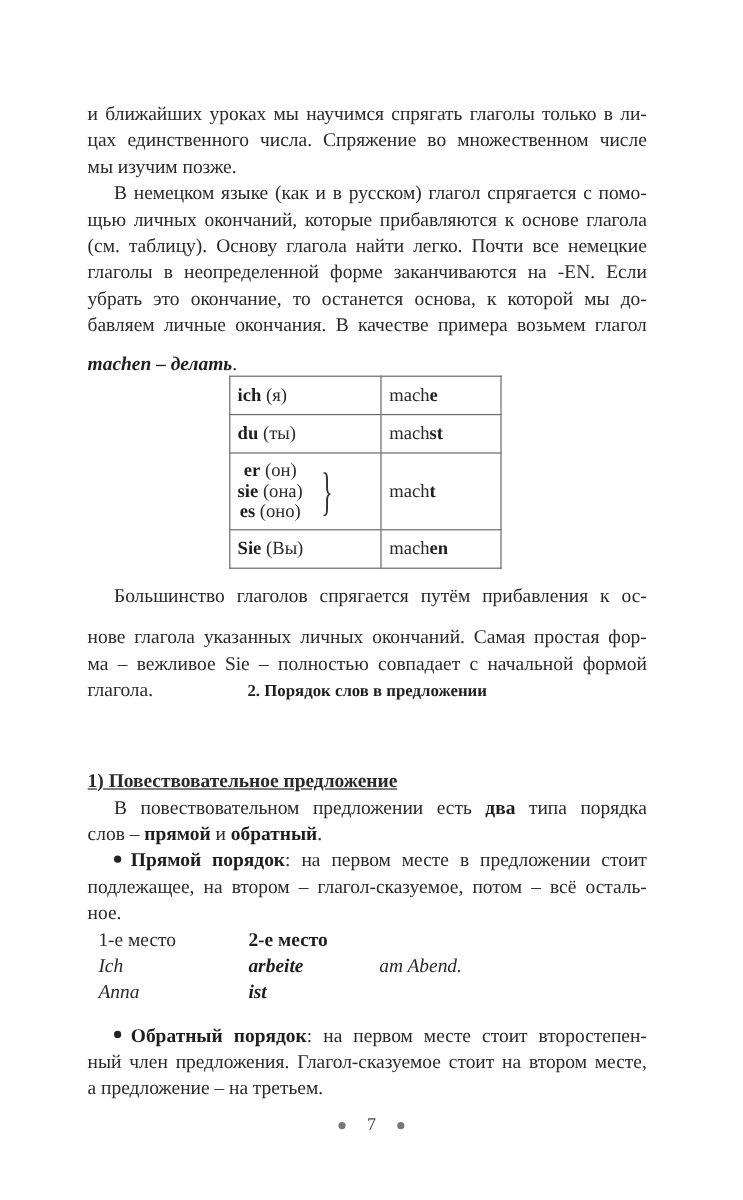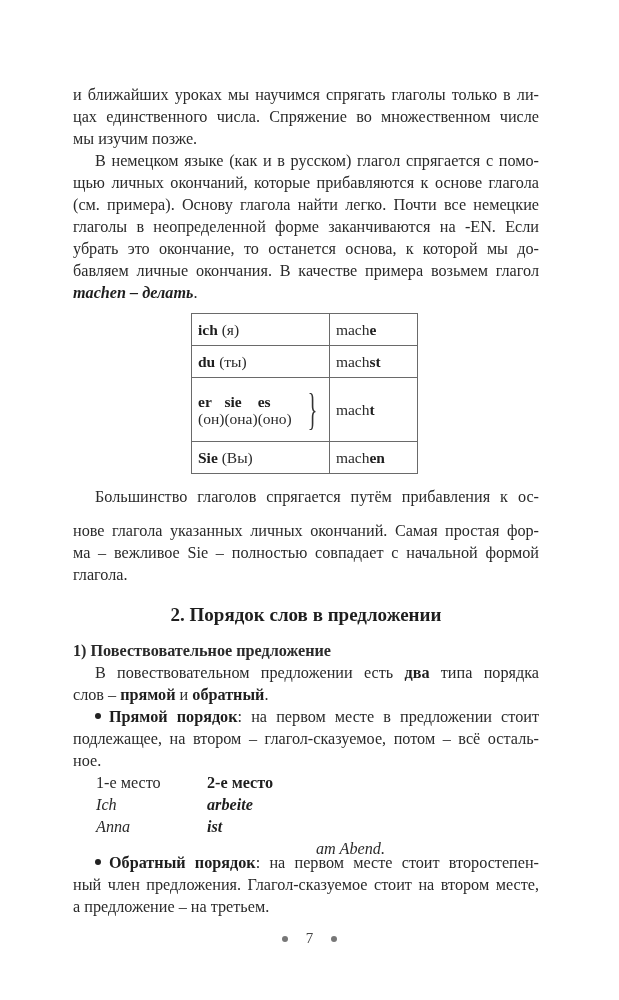--- a/index.html
+++ b/index.html
@@ -58,59 +58,60 @@
       margin-top: 28px;
     }
     .conj-table td.c1 { width: 114px; }
     .conj-table td.c2 { width: 87px; }
     .conj-table tr.r1 td, .conj-table tr.r2 td, .conj-table tr.r4 td { height: 31px; }
     .conj-table tr.r3 td { height: 63px; }
     .brace-wrap {
       display: flex;
       align-items: center;
     }
-    .brace-lines { display: flex; flex-direction: row; }
+    .brace-lines { display: flex; flex-direction: column; text-align: center; }
     .brace {
       font-size: 44px;
       line-height: 44px;
       font-weight: 200;
       margin-left: 10px;
       transform: scaleX(0.45);
       color: #333;
     }
 
     .heading {
       position: absolute;
       left: 0;
       width: 466px;
-      top: 602px;
+      top: 564px;
       text-align: center;
       font-weight: bold;
-      font-size: 19px;
+      font-size: 14px;
       line-height: 26px;
       color: #1e1e1e;
     }
     .subheading {
       position: absolute;
       left: 0;
       top: 640px;
       font-weight: bold;
+      text-decoration: underline;
       line-height: 22px;
     }
     .ex-row {
       position: absolute;
       left: 0;
       height: 22px;
       line-height: 22px;
       width: 466px;
     }
     .ex-row span { position: absolute; top: 0; }
-    .ex-c1 { left: 23px; }
+    .ex-c1 { left: 9px; }
     .ex-c2 { left: 134px; }
-    .ex-c3 { left: 243px; margin-top: 44px; }
+    .ex-c3 { left: 243px; }
 
     .page-number {
       position: absolute;
       left: 0;
       width: 619px;
       top: 928px;
       text-align: center;
       font-size: 15px;
       color: #444;
       line-height: 20px;
@@ -142,25 +143,25 @@
 <body>
 
 <div class="page">
 
   <div class="line" style="top:84px">и ближайших уроках мы научимся спрягать глаголы только в ли-</div>
   <div class="line" style="top:106px">цах единственного числа. Спряжение во множественном числе</div>
   <div class="line last" style="top:128px">мы изучим позже.</div>
 
   <div class="line indent" style="top:150px">В немецком языке (как и в русском) глагол спрягается с помо-</div>
   <div class="line" style="top:172px">щью личных окончаний, которые прибавляются к основе глагола</div>
-  <div class="line" style="top:194px">(см. примера). Основу глагола найти легко. Почти все немецкие</div>
+  <div class="line" style="top:194px">(см. таблицу). Основу глагола найти легко. Почти все немецкие</div>
   <div class="line" style="top:216px">глаголы в неопределенной форме заканчиваются на -EN. Если</div>
   <div class="line" style="top:238px">убрать это окончание, то останется основа, к которой мы до-</div>
   <div class="line" style="top:260px">бавляем личные окончания. В качестве примера возьмем глагол</div>
-  <div class="line last" style="top:282px"><b><i>machen – делать</i></b><span>.</span></div>
+  <div class="line last" style="top:292px"><b><i>machen – делать</i></b><span>.</span></div>
 </div>
 
 <table class="conj-table">
   <tbody>
       <tr class="r1">
     <td class="c1"><b>ich</b> <span>(я)</span></td>
     <td class="c2"><span>mach</span><b>e</b></td>
   </tr>
   <tr class="r2">
     <td class="c1"><b>du</b> <span>(ты)</span></td>

